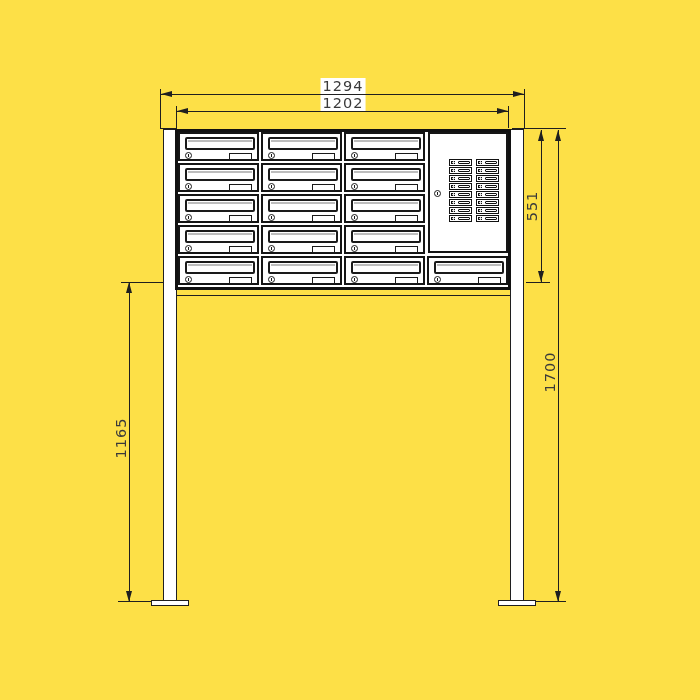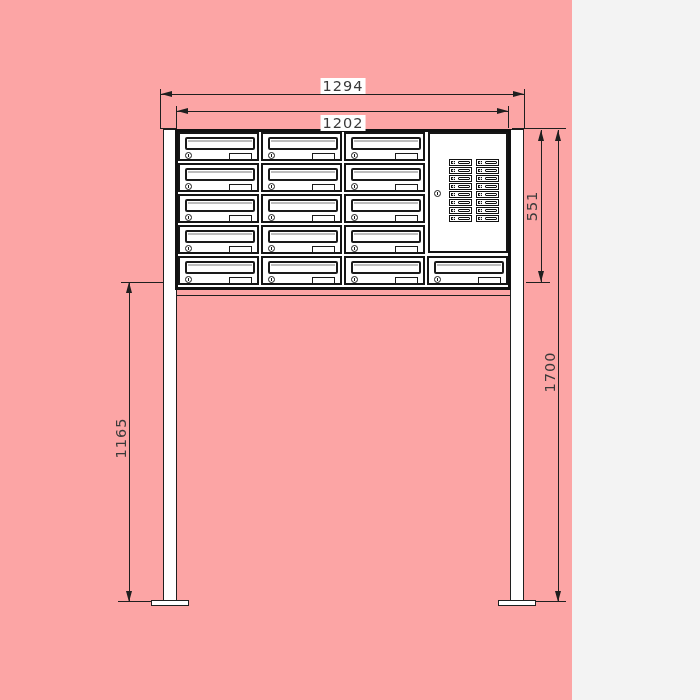--- a/index.html
+++ b/index.html
@@ -1,17 +1,17 @@
 <!DOCTYPE html>
 <html><head>
 <meta charset="utf-8">
 <style>
   html,body{margin:0;padding:0;background:#f3f3f3;}
   .canvas{
-    position:relative;width:572px;height:700px;background:#fca5a5;
+    position:relative;width:700px;height:700px;background:#fde047;
     font-family:"DejaVu Sans","Liberation Sans",sans-serif;overflow:hidden;
   }
   .hline,.vline{position:absolute;background:#1f1f1f;}
   .hline{height:1.3px;}
   .vline{width:1.3px;}
   
   .arr{position:absolute;width:0;height:0;}
   .arr.left {border-top:3.5px solid transparent;border-bottom:3.5px solid transparent;border-right:11px solid #1f1f1f;}
   .arr.right{border-top:3.5px solid transparent;border-bottom:3.5px solid transparent;border-left:11px solid #1f1f1f;}
   .arr.up   {border-left:3.5px solid transparent;border-right:3.5px solid transparent;border-bottom:11px solid #1f1f1f;}
@@ -220,21 +220,21 @@
     <div class="hline" style="left:512px;top:128px;width:54px;"></div>
 
     <div class="hline" style="left:161px;top:94px;width:363px;"></div>
     <div class="arr left" style="left:161px;top:91px;"></div>
     <div class="arr right" style="left:513px;top:91px;"></div>
     <div class="dim-label" style="left:343px;top:86px;">1294</div>
 
     <div class="hline" style="left:177px;top:111px;width:331px;"></div>
     <div class="arr left" style="left:177px;top:108px;"></div>
     <div class="arr right" style="left:497px;top:108px;"></div>
-    <div class="dim-label" style="left:343px;top:103px;margin-top:20px;">1202</div>
+    <div class="dim-label" style="left:343px;top:103px;">1202</div>
 
     <div class="vline" style="left:541px;top:130px;height:152px;"></div>
     <div class="arr up" style="left:538px;top:130px;"></div>
     <div class="arr down" style="left:538px;top:271px;"></div>
     <div class="hline" style="left:526px;top:282px;width:24px;"></div>
     <div class="dim-label rot" style="left:532px;top:206px;">551</div>
 
     <div class="vline" style="left:558px;top:130px;height:472px;"></div>
     <div class="arr up" style="left:555px;top:130px;"></div>
     <div class="arr down" style="left:555px;top:591px;"></div>

